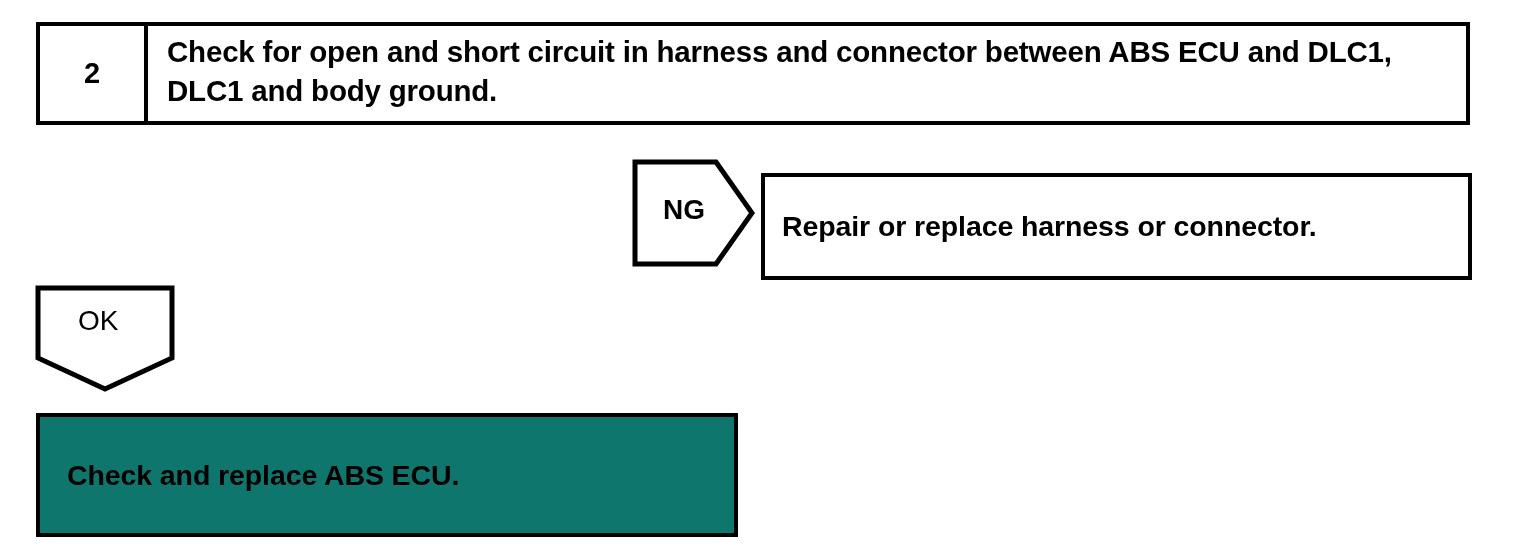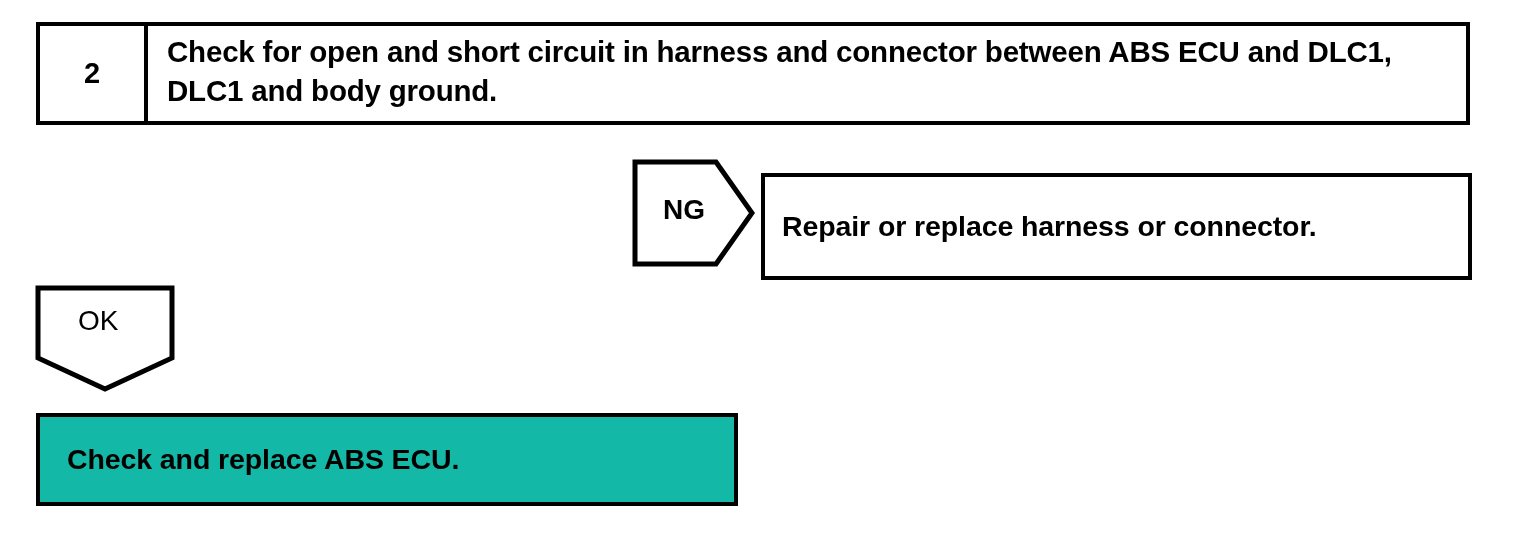--- a/index.html
+++ b/index.html
@@ -137,24 +137,24 @@
     line-height: 1;
     letter-spacing: 0px;
   }
 
   
   .ok-result-box {
     position: absolute;
     left: 36px;
     top: 413px;
     width: 702px;
-    height: 93px;
+    height: 124px;
     border: 4px solid #000000;
     box-sizing: border-box;
-    background: #14b8a6;
+    background: #0f766e;
     display: flex;
     align-items: center;
     padding-left: 27px;
     padding-right: 10px;
   }
   .ok-result-text {
     font-size: 28.5px;
     font-weight: bold;
     line-height: 1.2;
     letter-spacing: -0.1px;

